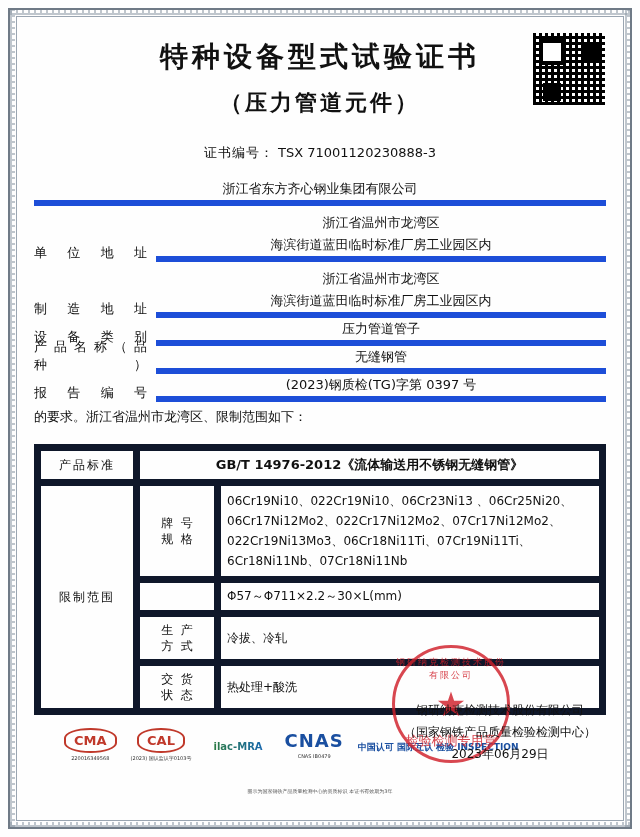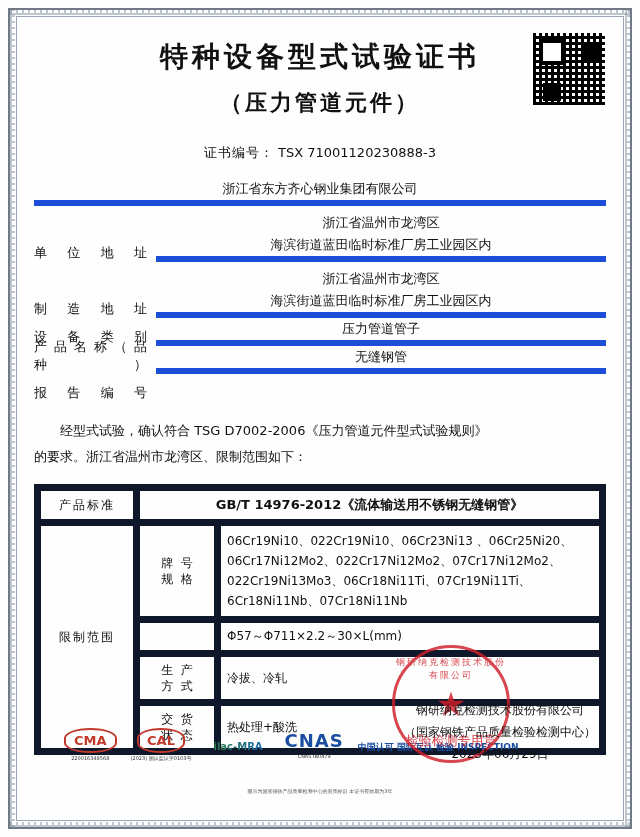--- a/index.html
+++ b/index.html
@@ -185,24 +185,24 @@
       <div class="frow">
         <div class="flabel">设备类别</div>
         <div class="fline">压力管道管子</div>
       </div>
       <div class="frow">
         <div class="flabel">产品名称（品种）</div>
         <div class="fline">无缝钢管</div>
       </div>
       <div class="frow">
         <div class="flabel">报告编号</div>
+        <div class="fline">(2023)钢质检(TG)字第 0397 号</div>
       </div>
     </div>
 
-    <div class="para">经型式试验，确认符合 TSG D7002-2006《压力管道元件型式试验规则》</div>
     <div class="para2">的要求。浙江省温州市龙湾区、限制范围如下：</div>
 
     <table class="spec">
       <tbody>
           <tr>
         <td class="c1">产品标准</td>
         <td class="std" colspan="2">GB/T 14976-2012《流体输送用不锈钢无缝钢管》</td>
       </tr>
       <tr>
         <td class="c1" rowspan="4">限制范围</td>

